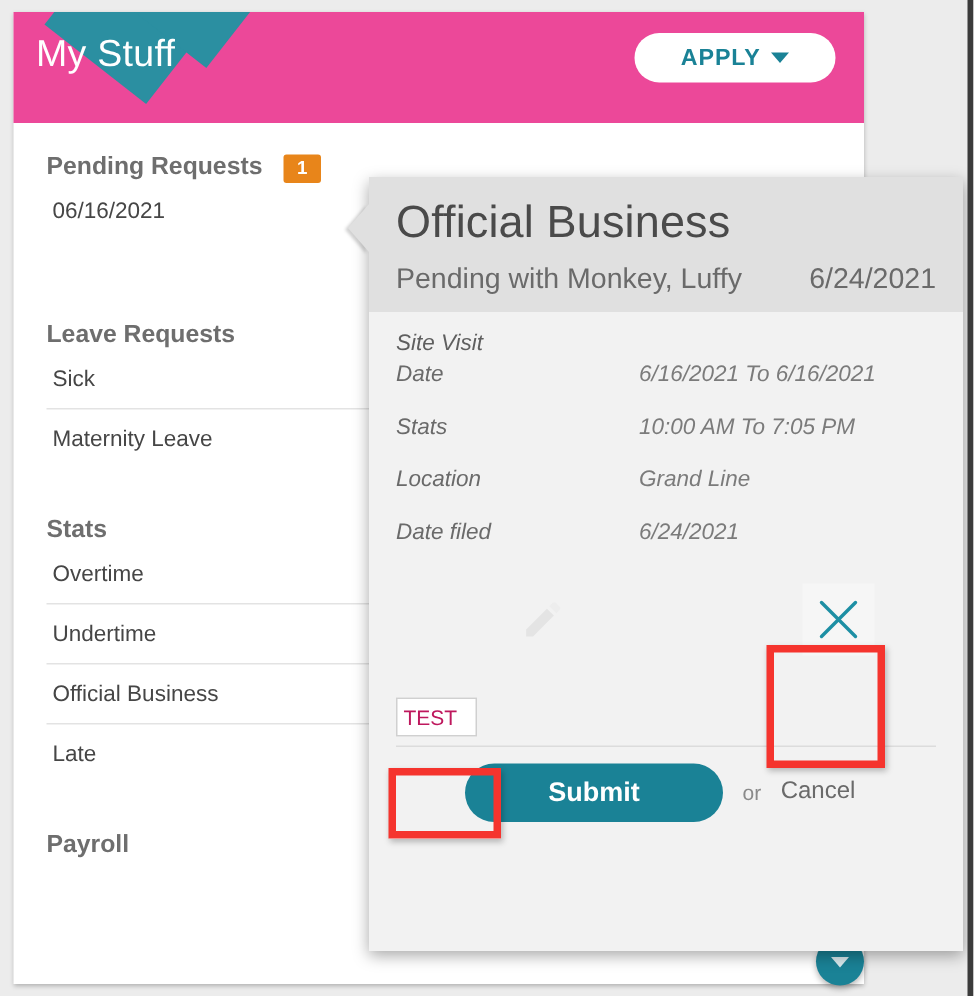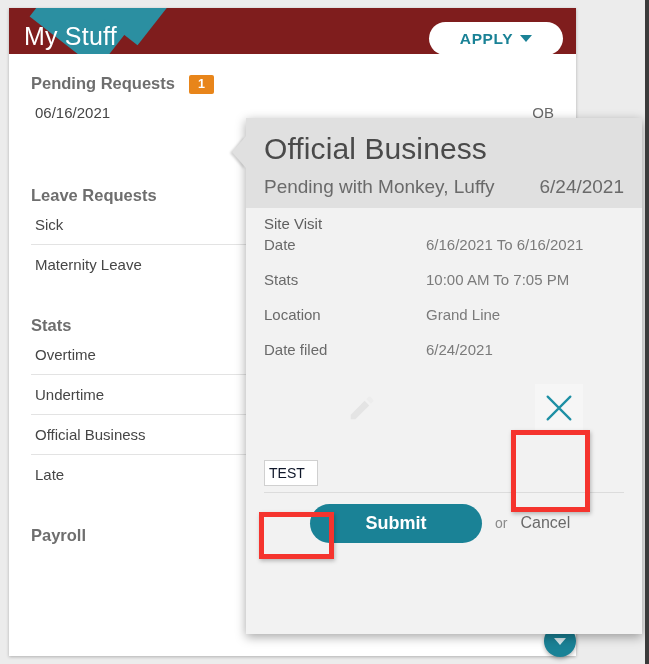--- a/index.html
+++ b/index.html
@@ -21,37 +21,37 @@
 
   
   #main-card{
     position:absolute;left:9px;top:8px;width:567px;height:648px;
     background:#ffffff;
     box-shadow:0 1px 3px rgba(0,0,0,.25);
   }
 
   
   #app-header{
-    position:relative;height:46px;background:#7f1d1d;overflow:hidden;
+    position:relative;height:74px;background:#ec4899;overflow:hidden;
   }
   #app-header:before{
     content:"";position:absolute;left:38px;top:-42px;width:86px;height:86px;
     background:#2b8fa1;transform:rotate(38deg);
   }
   #app-header:after{
     content:"";position:absolute;left:84px;top:-54px;width:76px;height:76px;
     background:#2b8fa1;transform:rotate(38deg);
   }
   #page-title{
     position:absolute;left:15px;top:14px;
     color:#fff;font-size:25px;font-weight:400;letter-spacing:.2px;
     z-index:2;
   }
   #apply-button{
-    position:absolute;right:13px;top:14px;
+    position:absolute;right:19px;top:14px;
     height:33px;min-width:134px;padding:0 18px;
     background:#fff;border:none;border-radius:17px;
     color:#1a8296;font-family:"Liberation Sans",sans-serif;
     font-size:15.5px;font-weight:700;letter-spacing:.6px;
     display:flex;align-items:center;justify-content:center;gap:7px;
     cursor:pointer;z-index:2;
   }
   .caret-down{
     width:0;height:0;border-left:6px solid transparent;
     border-right:6px solid transparent;border-top:7px solid #1a8296;
@@ -111,21 +111,21 @@
     font-size:30px;color:#4a4a4a;font-weight:400;letter-spacing:.1px;
     line-height:1.12;
   }
   #modal-subrow{
     display:flex;justify-content:space-between;align-items:baseline;
     margin-top:10px;
   }
   #modal-status,#modal-header-date{
     font-size:19px;color:#6a6a6a;
   }
-  #modal-body{padding:7px 18px 0 18px;}
+  #modal-body{padding:12px 18px 0 18px;font-style:italic;}
   #detail-type{
     font-size:15px;color:#5f5f5f;margin-bottom:4px;
   }
   .detail-row{
     display:flex;align-items:baseline;margin-bottom:18px;
   }
   .detail-row:last-of-type{margin-bottom:0;}
   .detail-label{
     width:162px;flex:0 0 162px;font-size:15px;color:#6a6a6a;
   }
@@ -146,21 +146,21 @@
   }
 
   
   #reason-wrap{
     position:relative;padding:0 18px;margin-top:-4px;
   }
   #reason-input{
     width:54px;height:26px;box-sizing:border-box;
     border:1px solid #d0d0d0;background:#fff;
     font-family:"Liberation Sans",sans-serif;
-    font-size:14px;color:#0f172a;padding:2px 4px;outline:none;
+    font-size:14px;color:#be185d;padding:2px 4px;outline:none;
   }
   #reason-underline{
     position:absolute;left:18px;right:18px;top:32px;
     border-bottom:1px solid #dcdcdc;
   }
 
   
   #submit-row{
     display:flex;align-items:center;gap:13px;
     padding:18px 18px 0 64px;

